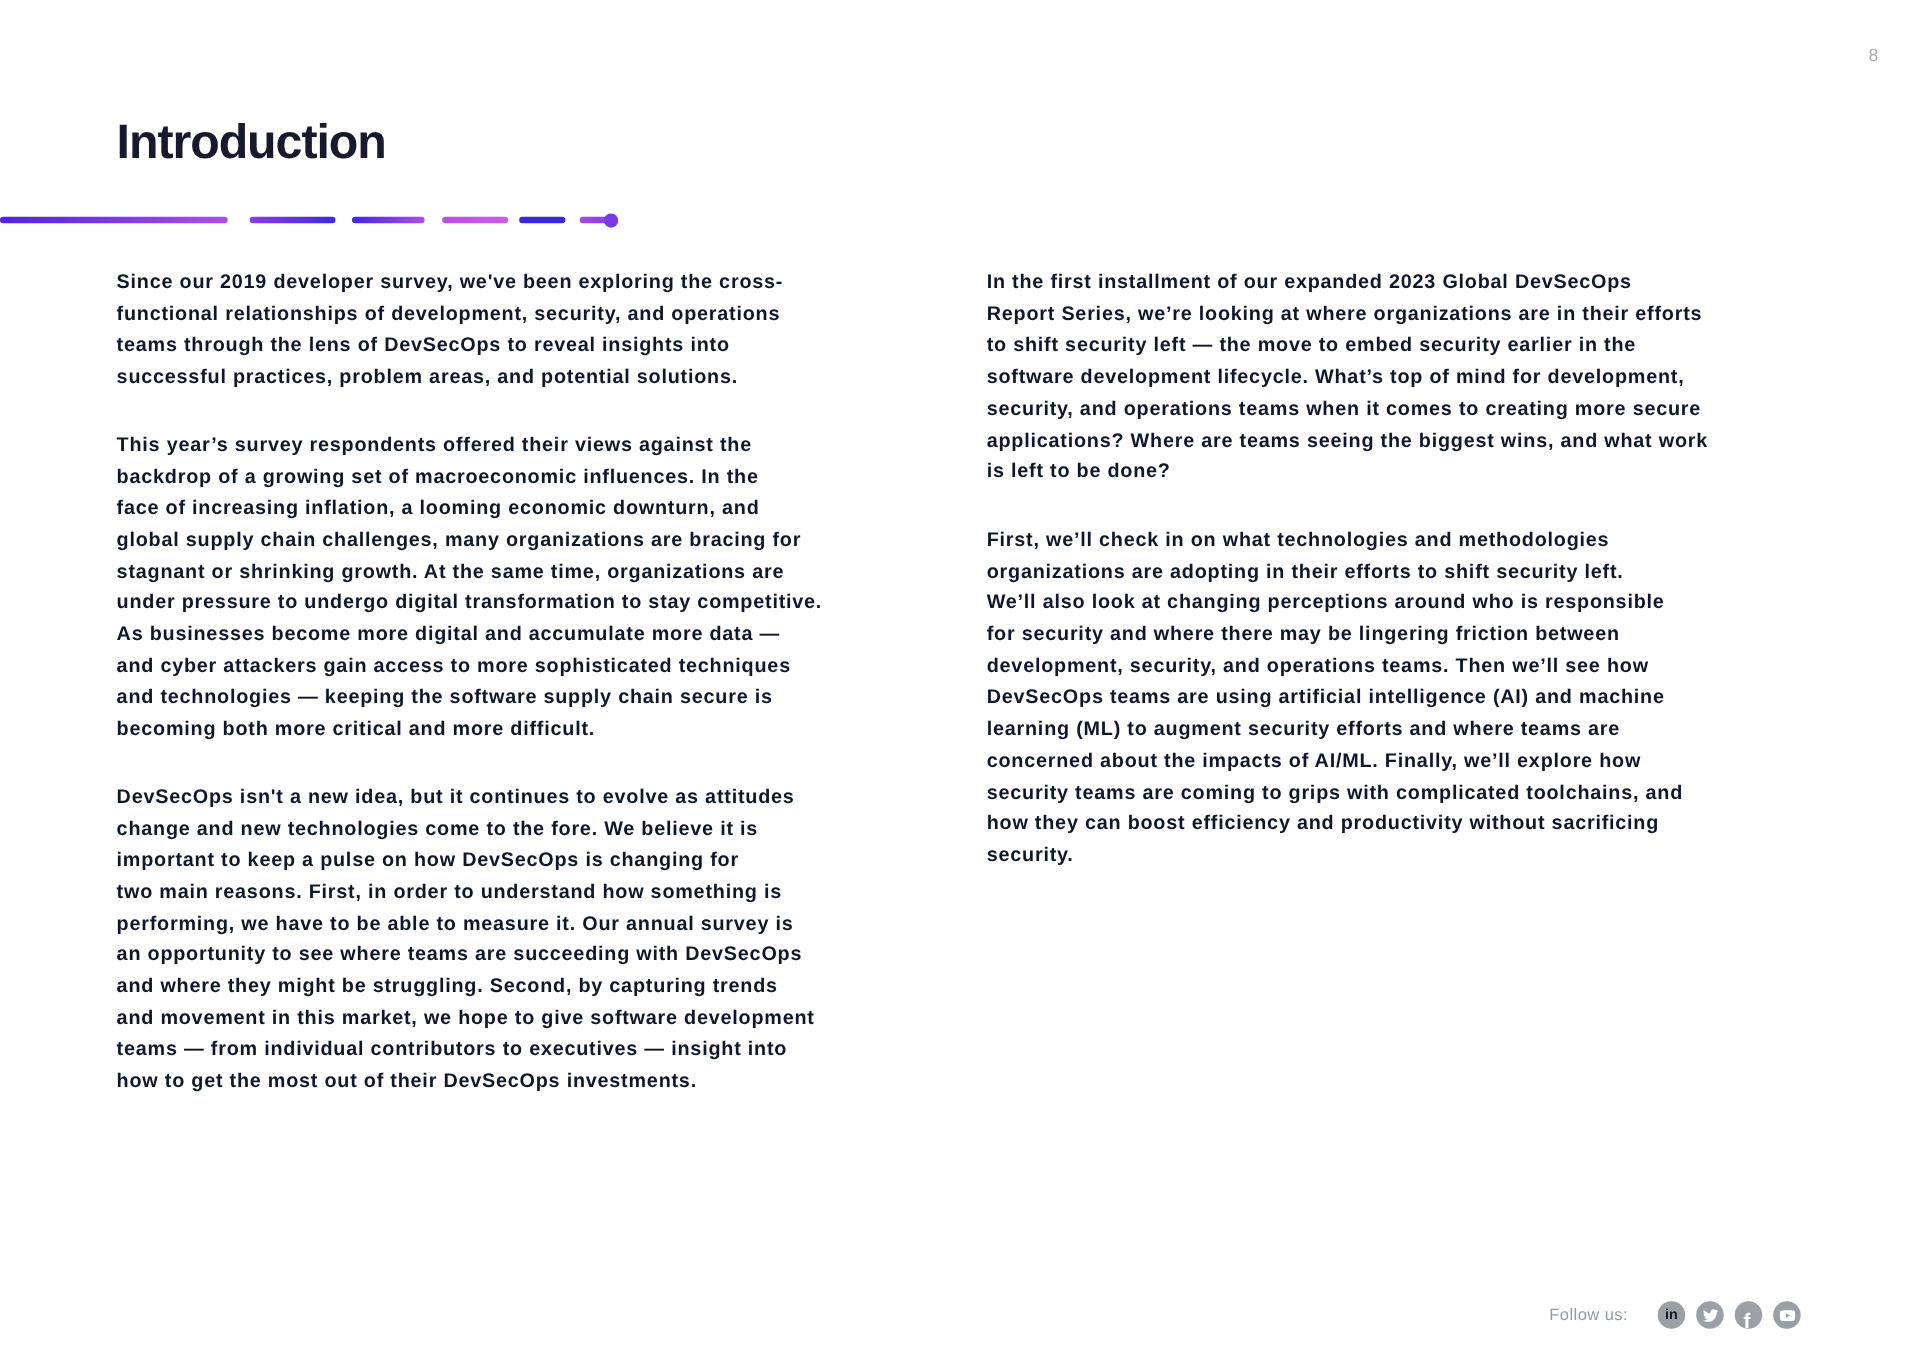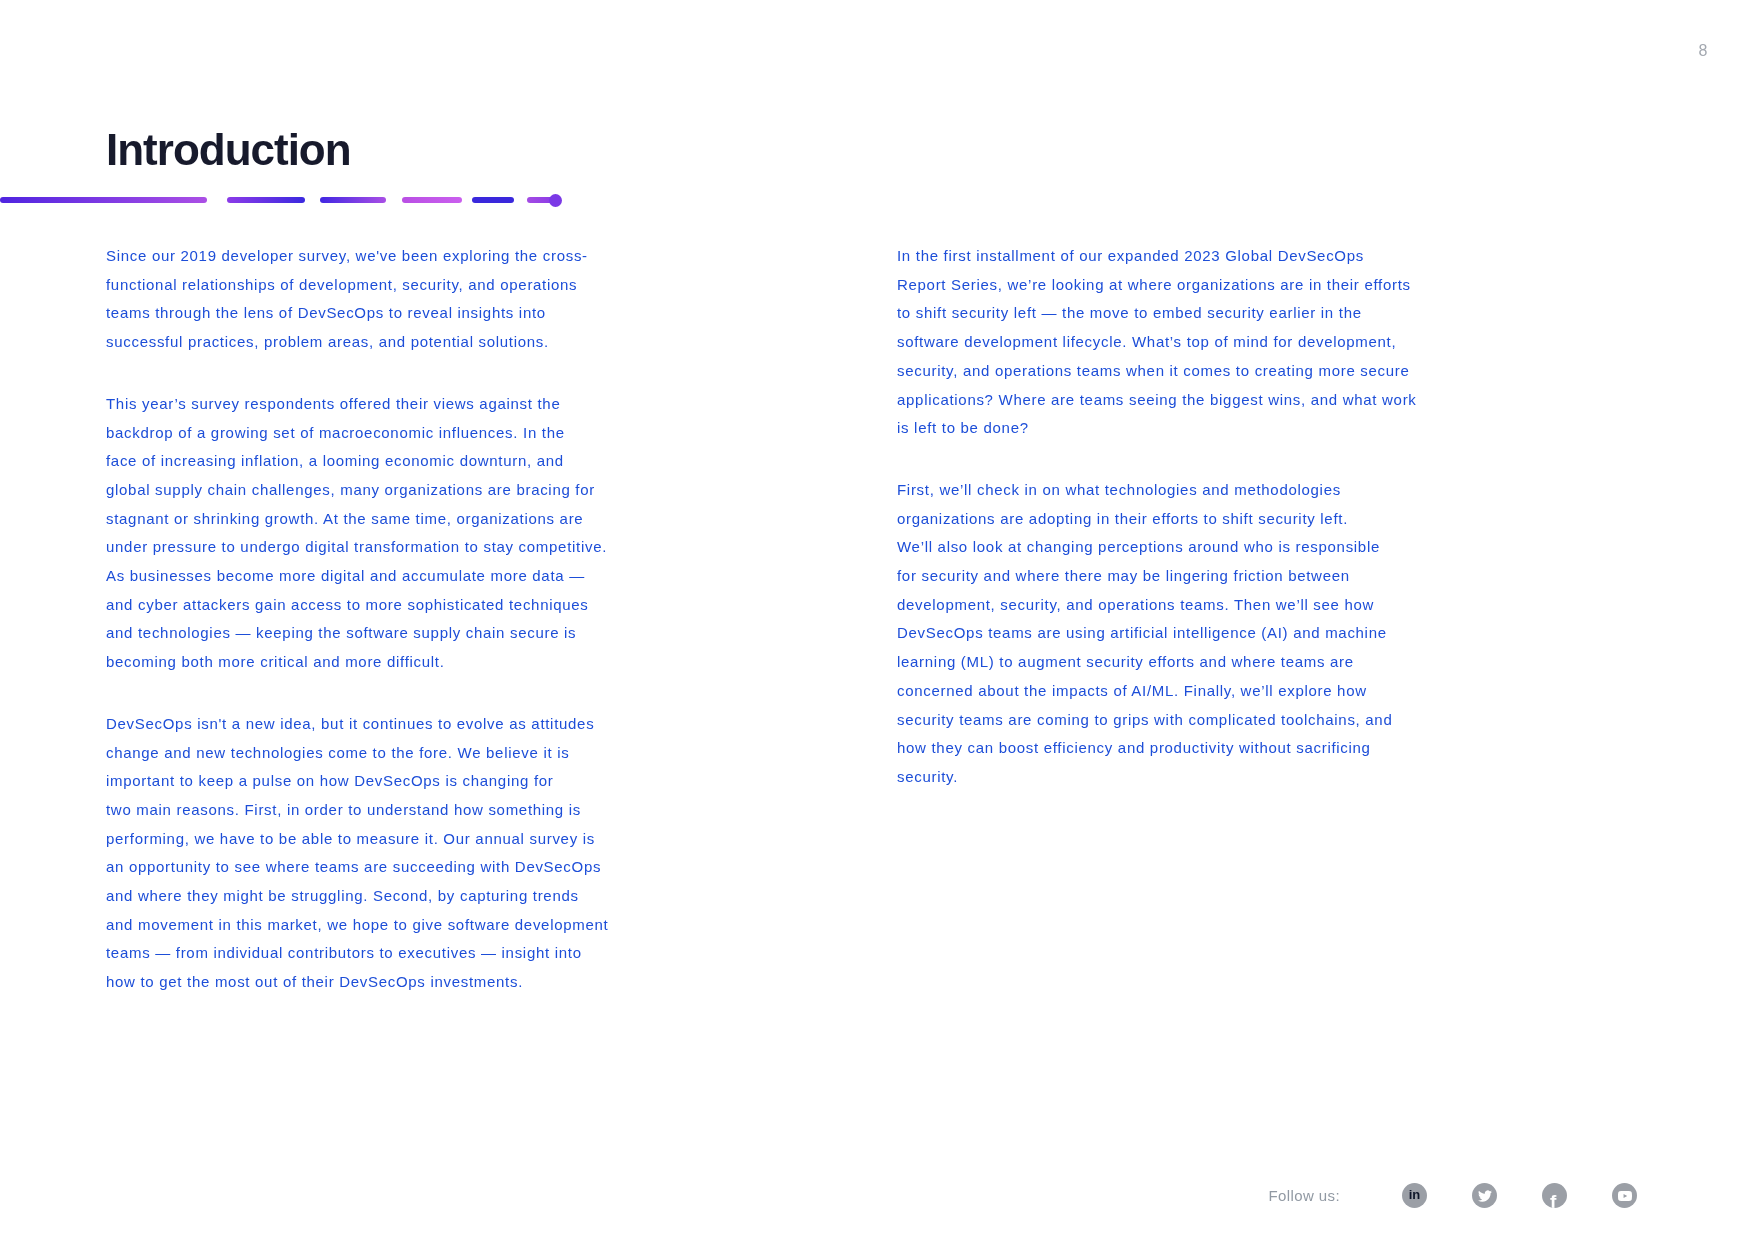--- a/index.html
+++ b/index.html
@@ -13,21 +13,21 @@
   }
   .page-number{
     position:absolute;
     top:42px; right:46px;
     font-size:16px;
     color:#a3a8b0;
     letter-spacing:.5px;
   }
   .title{
     position:absolute;
-    left:106px; top:128px;
+    left:106px; top:108px;
     margin:0;
     font-size:44px;
     font-weight:700;
     letter-spacing:-1px;
     color:#171a2c;
     line-height:1;
   }
   .divider{
     position:absolute;
     left:0; top:197px;
@@ -40,37 +40,37 @@
   }
   .divider .ball{
     position:absolute;
     top:-3.5px;
     width:13px; height:13px;
     border-radius:50%;
   }
   .col{
     position:absolute;
     top:242px;
-    color:#1d4ed8;
-    font-size:15px;
+    color:#0f172a;
+    font-size:18px;
     line-height:28.7px;
     letter-spacing:.7px;
+    font-weight:bold;
   }
   .col-left{ left:106px; }
   .col-right{ left:897px; }
   .col p{
     margin:0 0 33px 0;
     white-space:pre-line;
   }
   .footer{
     position:absolute;
     top:1183px; right:117px;
     display:flex;
     align-items:center;
-    gap:35px;
   }
   .follow{
     font-size:15px;
     color:#9199a3;
     letter-spacing:.4px;
     margin-right:17px;
   }
   .social{
     position:relative;
     width:25px; height:25px;

